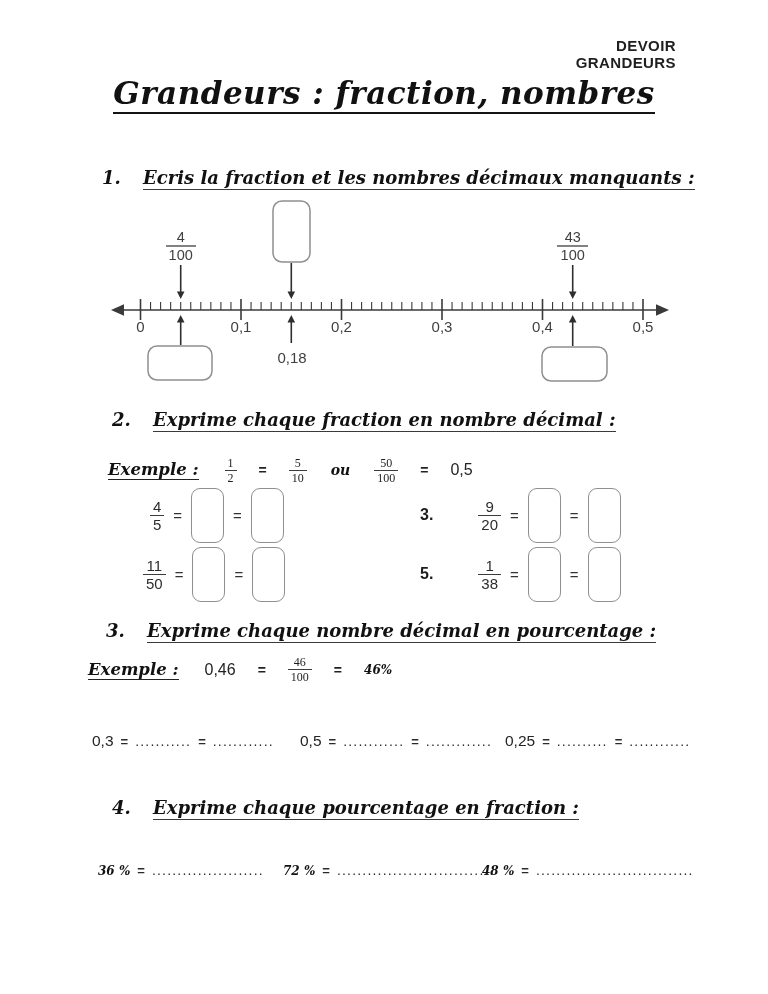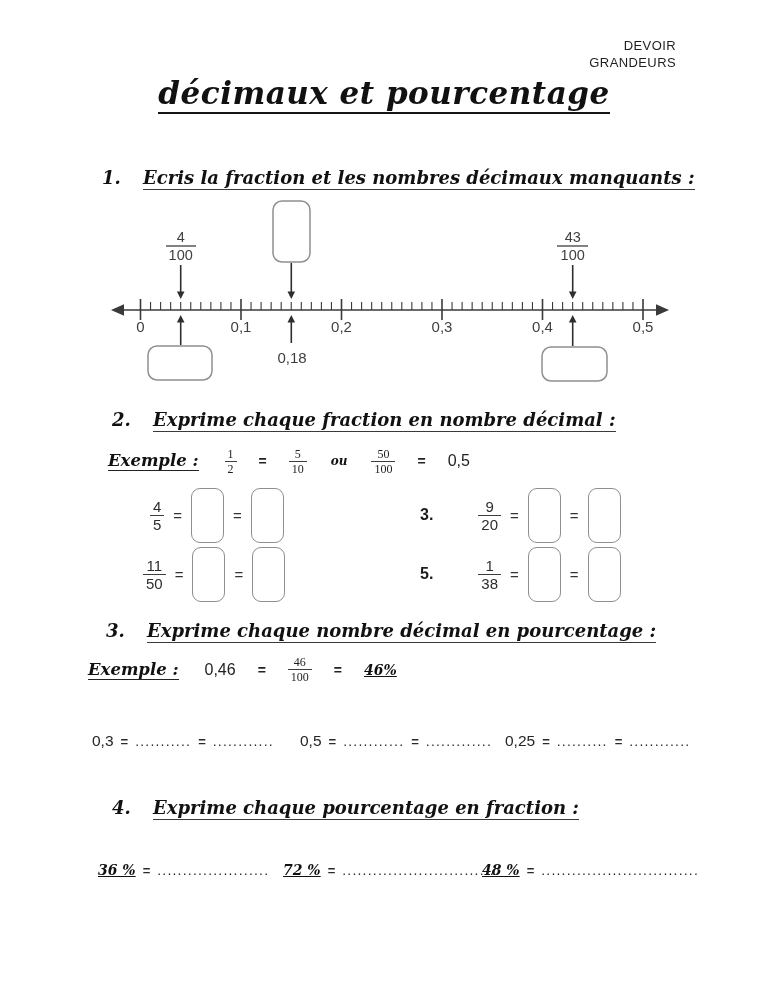--- a/index.html
+++ b/index.html
@@ -3,21 +3,21 @@
 <meta charset="utf-8">
 <style>
   html,body { margin:0; padding:0; background:#e8e8e8; }
   .page {
     position:relative; width:768px; height:994px; margin:0 auto;
     background:#ffffff; overflow:hidden;
     font-family:"Liberation Sans", sans-serif; color:#222;
   }
   
   .prenom { position:absolute; left:90px; top:40px; font-size:13.5px; color:#2b2b2b; letter-spacing:.3px; }
-  .devoir { position:absolute; right:92px; top:37px; text-align:right; font-size:13px; line-height:17px; color:#1f1f1f; letter-spacing:.4px; }
+  .devoir { position:absolute; right:92px; top:37px; text-align:right; font-size:15px; line-height:17px; color:#1f1f1f; letter-spacing:.4px;font-weight:bold; }
   
   .cursive { font-family:"DejaVu Serif", serif; font-style:italic; font-weight:bold; color:#111; }
   
   .title { position:absolute; left:0; top:74px; width:100%; text-align:center; line-height:39px; font-size:31px; letter-spacing:.5px; }
   .title .tline { border-bottom:2.5px solid #141414; padding-bottom:1px; }
   
   .heading { position:absolute; display:flex; font-size:18px; }
   .hnum { width:41px; flex:0 0 41px; }
   .htext { border-bottom:1.6px solid #3a3a3a; padding-bottom:1px; white-space:nowrap; }
   
@@ -25,47 +25,47 @@
   
   .frac { display:inline-flex; flex-direction:column; vertical-align:middle; }
   .frac .fnum { display:block; text-align:center; border-bottom:1.5px solid #3c3c3c; padding:0 3px 1px; }
   .frac .fden { display:block; text-align:center; padding:1px 3px 0; }
   .bigfrac { font-size:15px; line-height:15px; color:#2d2d2d; }
   .exfrac  { font-family:"Liberation Serif", serif; font-size:12px; line-height:12px; color:#1d1d1d; }
   .exfrac .fnum { border-bottom-width:1px; }
   
   .exampleline { position:absolute; display:flex; align-items:center; gap:22px; font-size:15px; }
   .exlabel { font-size:16.5px; border-bottom:1.6px solid #222; padding-bottom:0px; margin-right:4px; }
-  .orword { font-size:12px; margin:8px 2px; }
+  .orword { font-size:14px; margin:16px 2px; }
   .exresult { font-size:16px; color:#222; }
   .exeq { font-size:14px; font-weight:bold; color:#222; }
   .fracrow { position:absolute; display:flex; align-items:center; gap:9px; height:56px; }
   .rowprefix { font-size:16px; font-weight:bold; color:#1c1c1c; margin-right:36px; }
   .ansbox { width:31px; height:53px; border:1.5px solid #8f8f8f; border-radius:9px; background:#fff; }
   .roweq { font-size:15px; color:#333; }
   
   .answers { position:absolute; }
   .agroup { position:absolute; top:0; display:flex; align-items:baseline; gap:7px; white-space:nowrap; }
   .aval { font-size:15.5px; color:#252525; }
   .aeq { font-size:13px; font-weight:bold; color:#2a2a2a; }
   .adots { font-size:14px; letter-spacing:1.2px; color:#2b2b2b; }
-  .aval-cursive { font-size:14px;text-decoration:underline; }
+  .aval-cursive { font-size:12px; }
 </style>
 </head>
 <body>
 
 <div class="page">
 
   <div class="devoir">
     <div>DEVOIR</div>
     <div>GRANDEURS</div>
   </div>
 
   <div class="title cursive">
-    <div><span class="tline">décimaux et pourcentage</span></div>
+    <div><span class="tline">Grandeurs : fraction, nombres</span></div>
   </div>
 
   <div class="heading cursive" style="left:102px; top:167px;">
     <span class="hnum">1.</span>
     <span class="htext">Ecris la fraction et les nombres décimaux manquants :</span>
   </div>
 
   <svg class="numberline" width="600" height="195" viewBox="0 0 600 195">
 
     <g>

